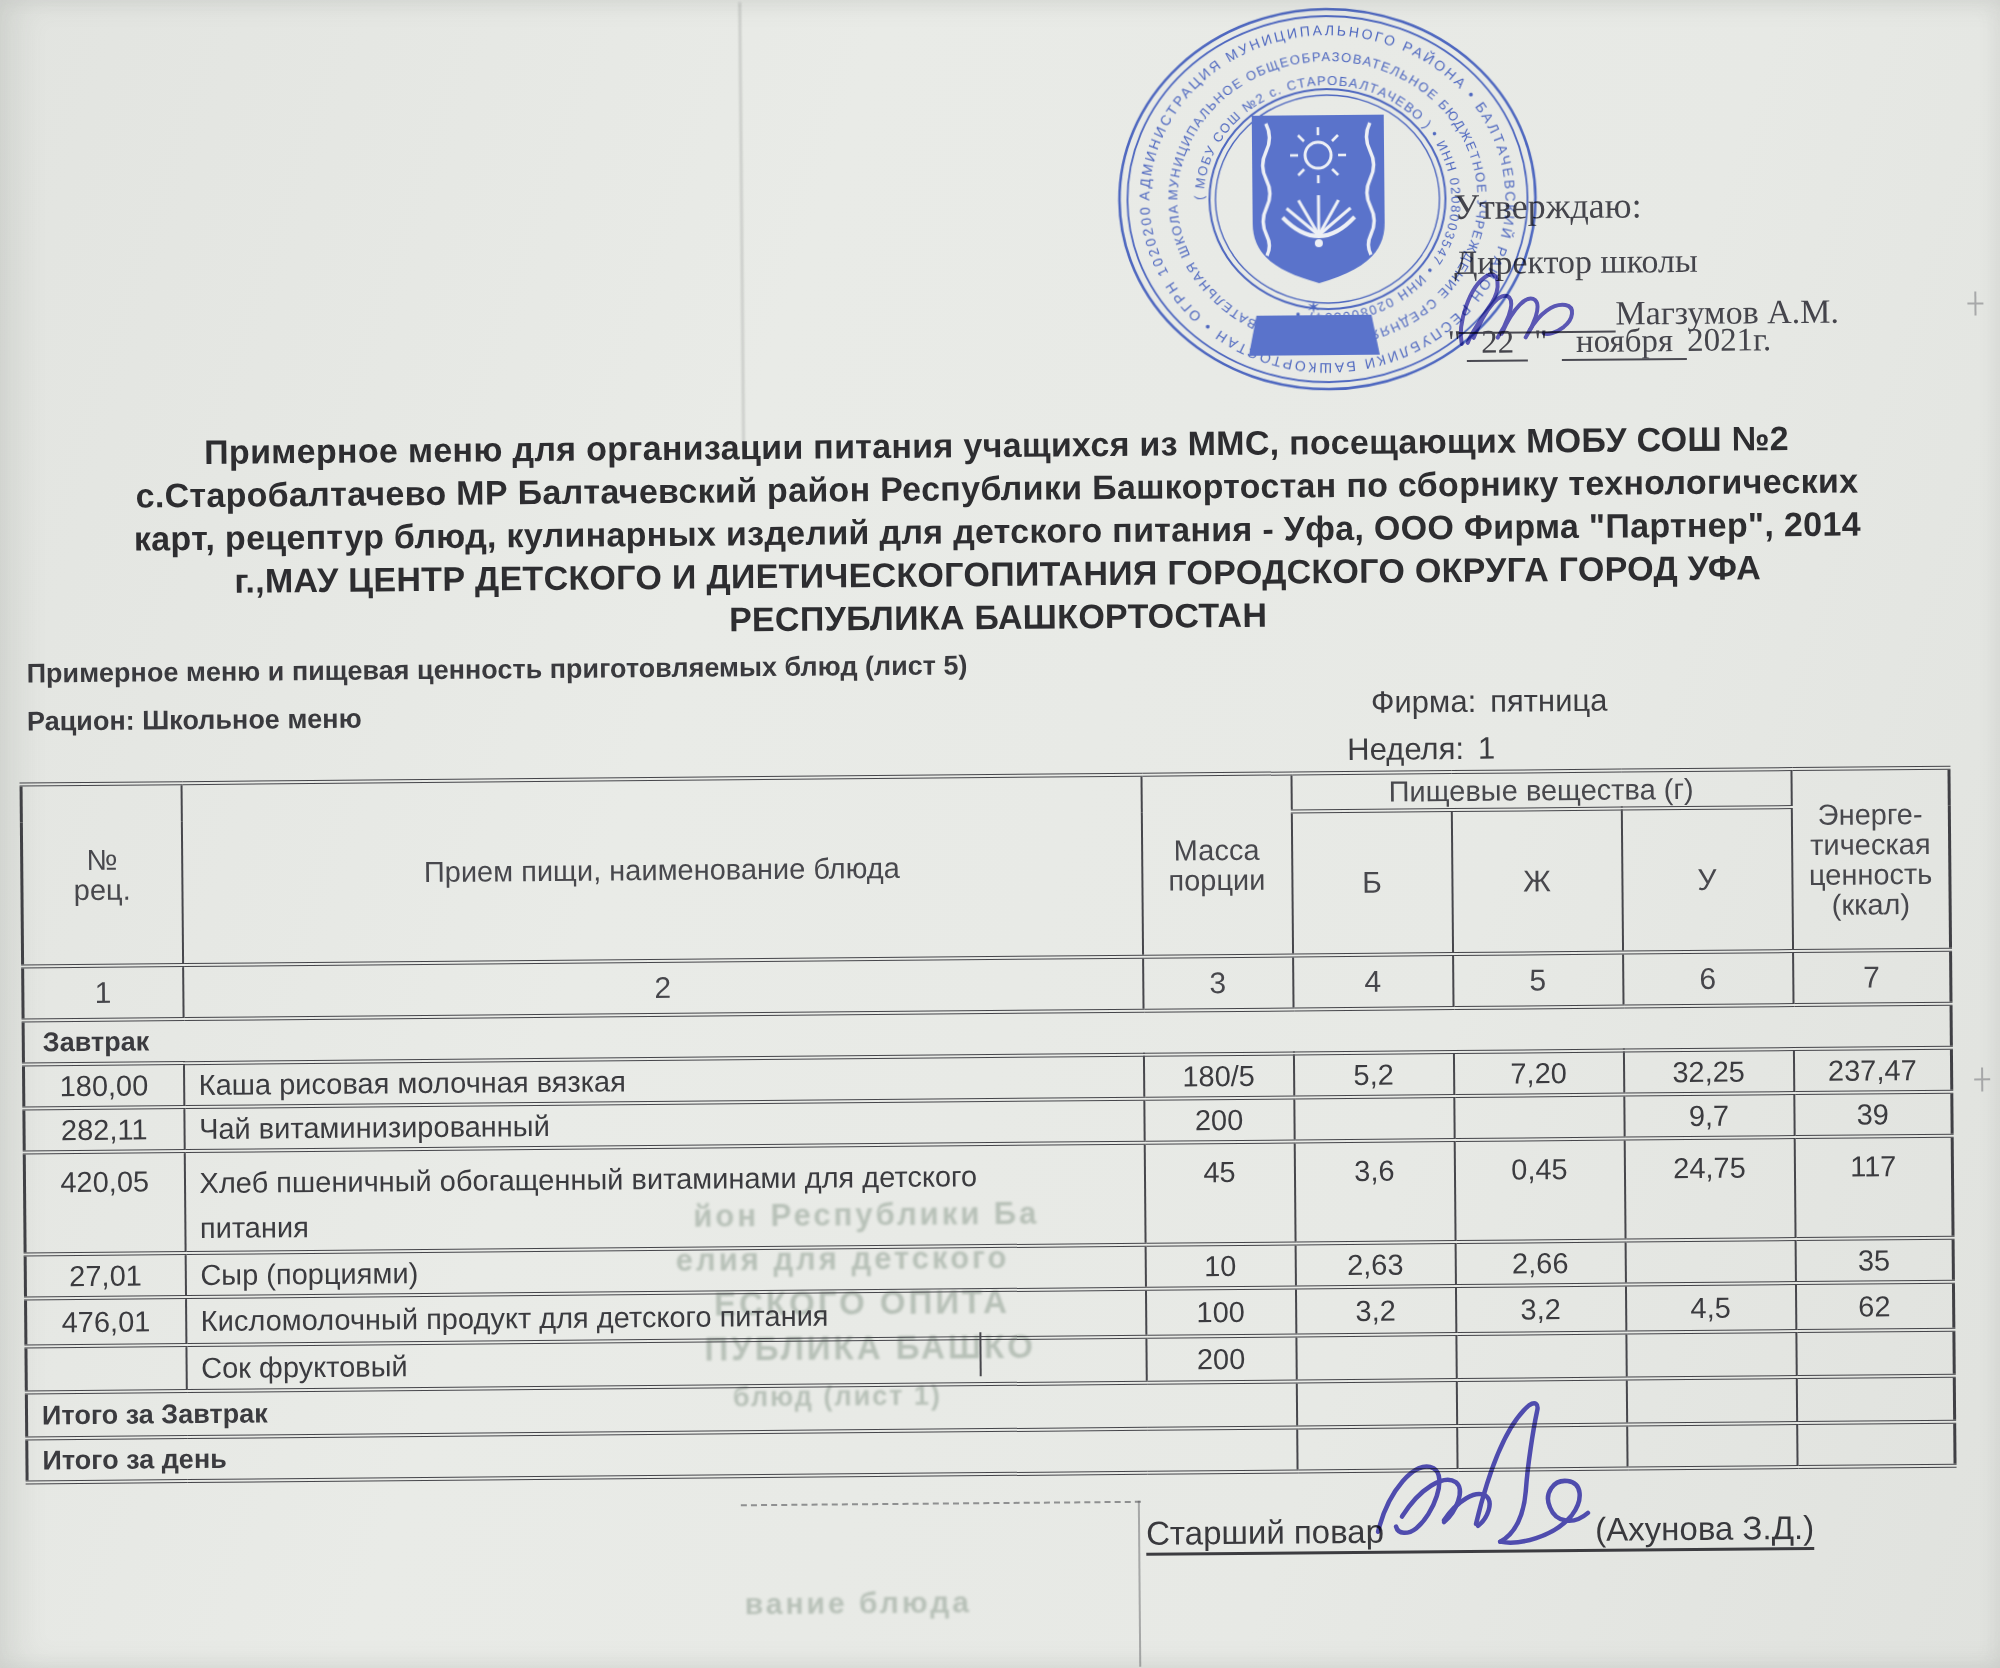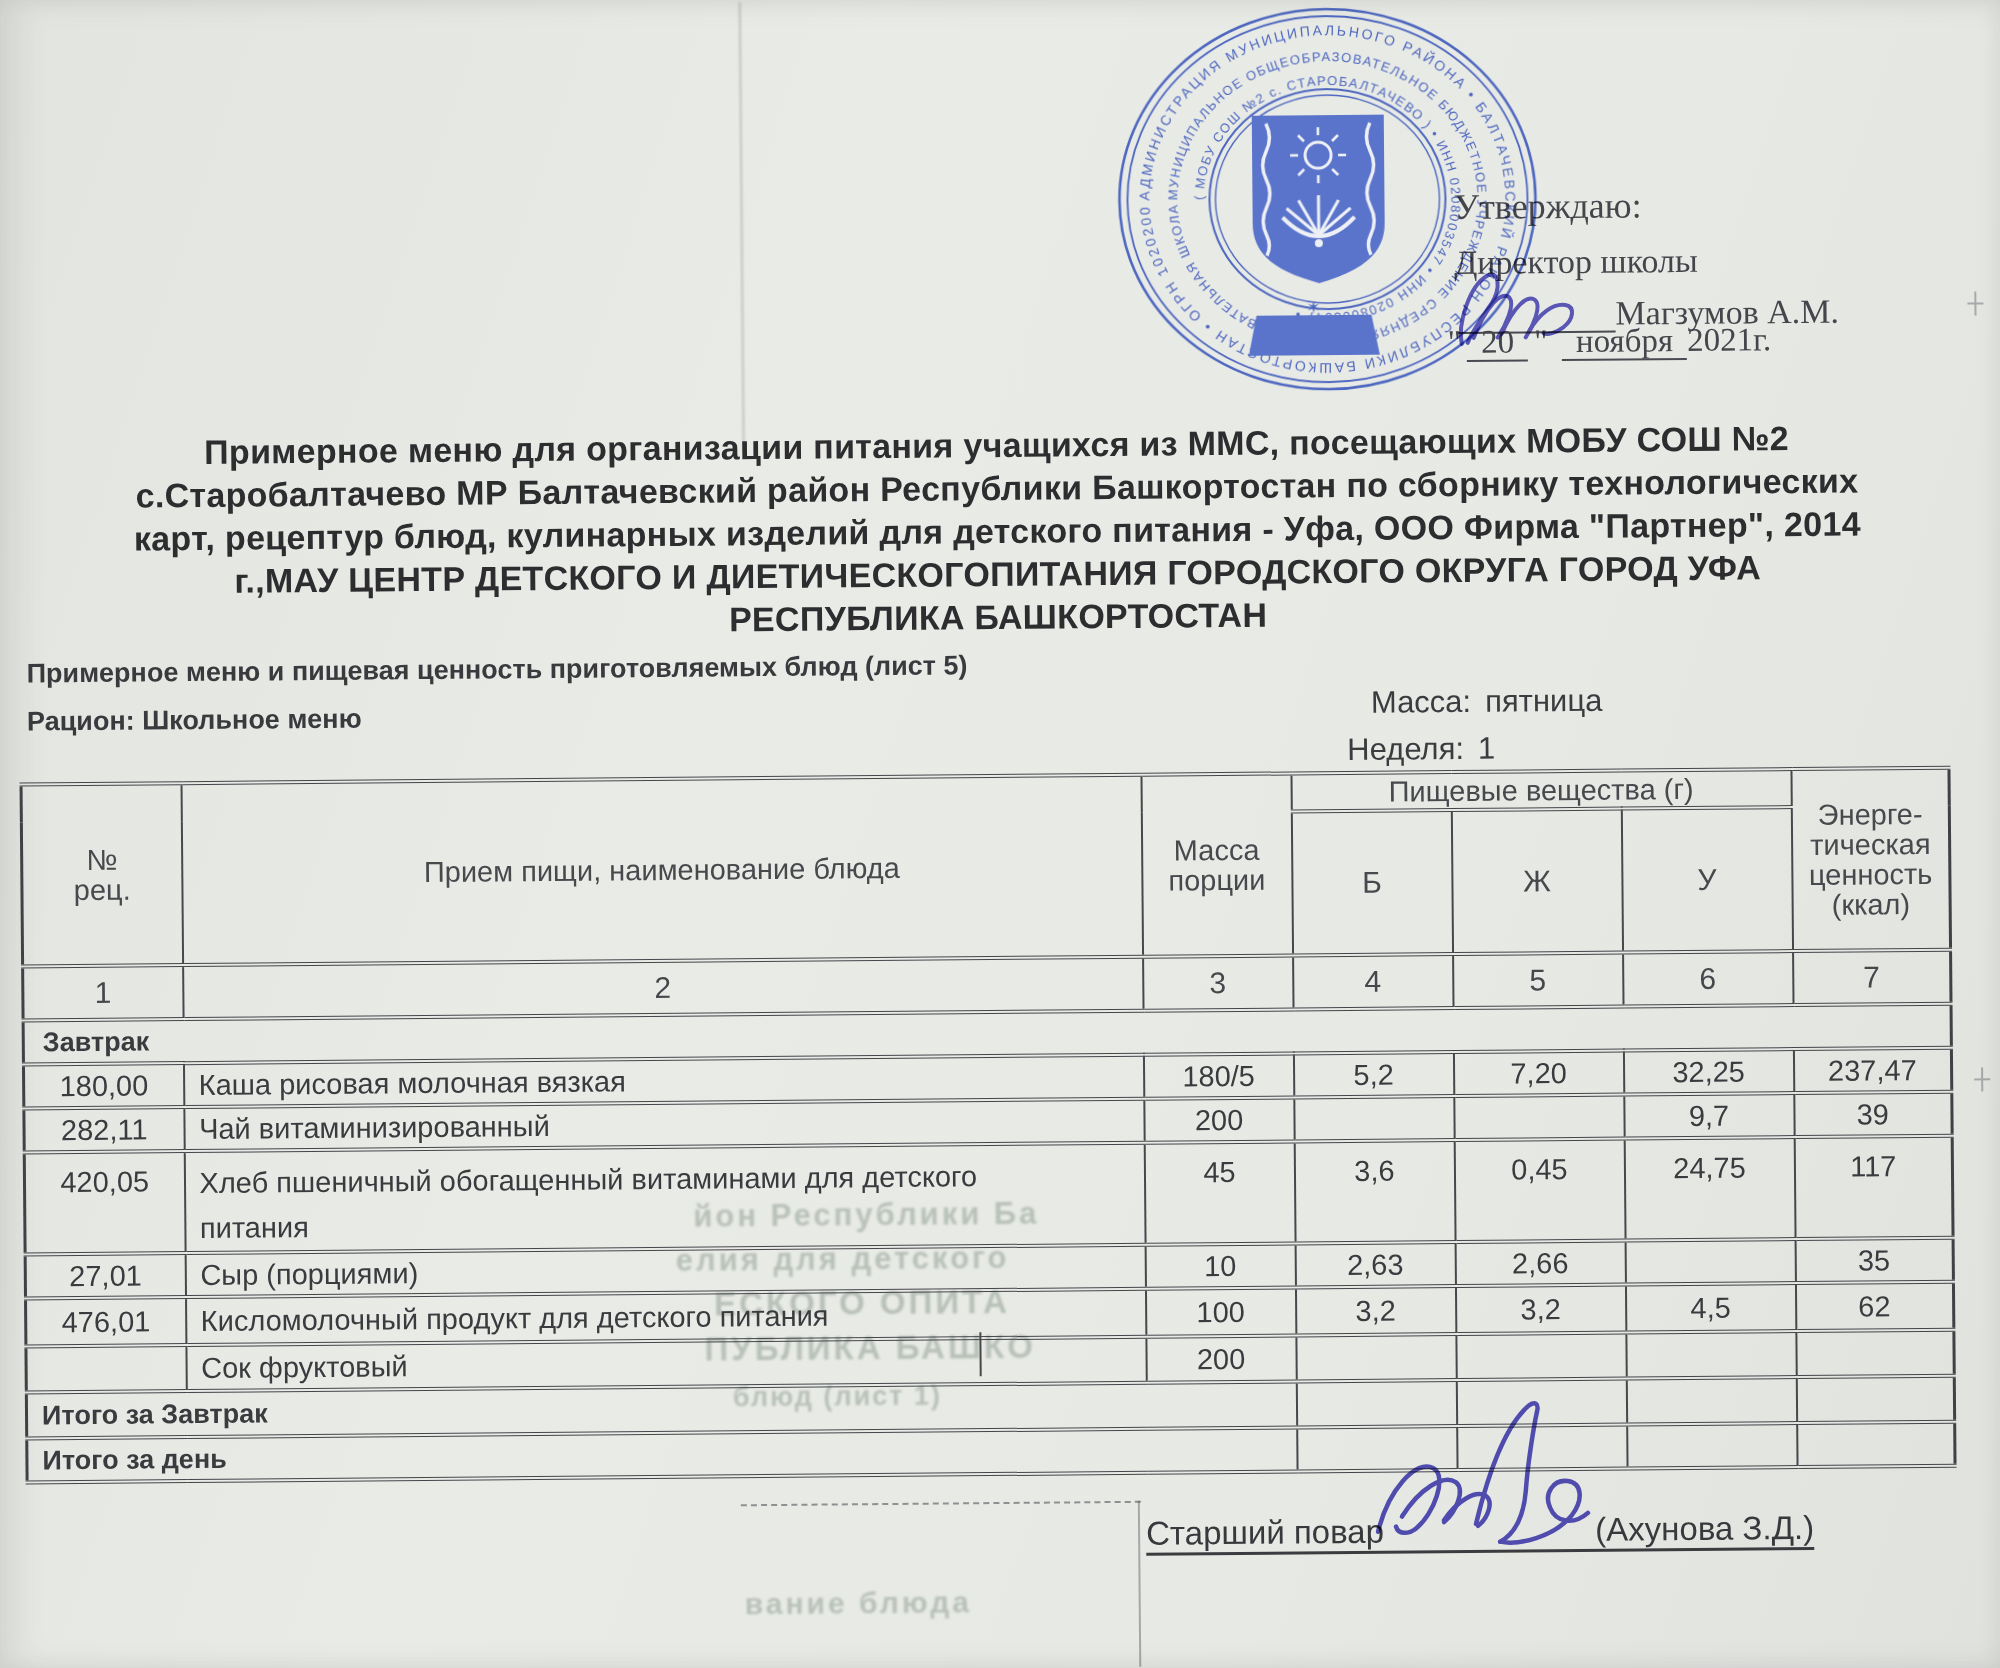--- a/index.html
+++ b/index.html
@@ -102,21 +102,21 @@
   <div class="ghost g2">елия  для детского</div>
   <div class="ghost g3">ЕСКОГО ОПИТА</div>
   <div class="ghost g4">ПУБЛИКА БАШКО</div>
   <div class="ghost g5">блюд (лист 1)</div>
   <div class="ghost g6">вание блюда</div>
 
   <div class="approval ap-approve">Утверждаю:</div>
   <div class="approval ap-role">Директор школы</div>
   <div class="approval ap-sigline"></div>
   <div class="approval ap-name">Магзумов А.М.</div>
-  <div class="approval ap-date"><span class="q">"</span><span class="u-seg">20</span><span class="q">"</span>&nbsp;<span class="u-seg">ноября</span><span>2021г.</span></div>
+  <div class="approval ap-date"><span class="q">"</span><span class="u-seg">22</span><span class="q">"</span>&nbsp;<span class="u-seg">ноября</span><span>2021г.</span></div>
 
   <svg class="stamp" width="430" height="392" viewBox="0 0 430 392">
     <g stroke="#3c58bb" fill="none">
       <ellipse cx="215" cy="196" rx="208" ry="190" stroke-width="2.6"></ellipse>
       <ellipse cx="215" cy="196" rx="200" ry="183" stroke-width="1.8"></ellipse>
       <ellipse cx="215" cy="196" rx="118" ry="110" stroke-width="2"></ellipse>
       <ellipse cx="215" cy="196" rx="112" ry="104" stroke-width="1.4"></ellipse>
     </g>
     <defs>
       <path id="ringO" d="M 37 196 a 178 164 0 1 1 356 0 a 178 164 0 1 1 -356 0"></path>
@@ -167,21 +167,21 @@
   <div class="title">
     <div>Примерное меню для организации питания учащихся из ММС, посещающих МОБУ СОШ №2</div>
     <div>с.Старобалтачево МР Балтачевский район Республики Башкортостан по сборнику технологических</div>
     <div>карт, рецептур блюд, кулинарных изделий  для детского питания - Уфа, ООО Фирма "Партнер", 2014</div>
     <div>г.,МАУ ЦЕНТР ДЕТСКОГО И ДИЕТИЧЕСКОГОПИТАНИЯ ГОРОДСКОГО ОКРУГА ГОРОД УФА</div>
     <div>РЕСПУБЛИКА БАШКОРТОСТАН</div>
   </div>
 
   <div class="subtitle">Примерное меню и пищевая ценность приготовляемых блюд (лист 5)</div>
   <div class="ration">Рацион: Школьное меню</div>
-  <div class="dayline"><span class="dl-label">Масса:</span><span>пятница</span></div>
+  <div class="dayline"><span class="dl-label">Фирма:</span><span>пятница</span></div>
   <div class="weekline"><span class="dl-label">Неделя:</span><span>1</span></div>
 
   <table class="menu">
     <colgroup>
       <col style="width:160px">
           <col style="width:960px">
           <col style="width:150px">
       <col style="width:160px">
           <col style="width:170px">
           <col style="width:170px">

